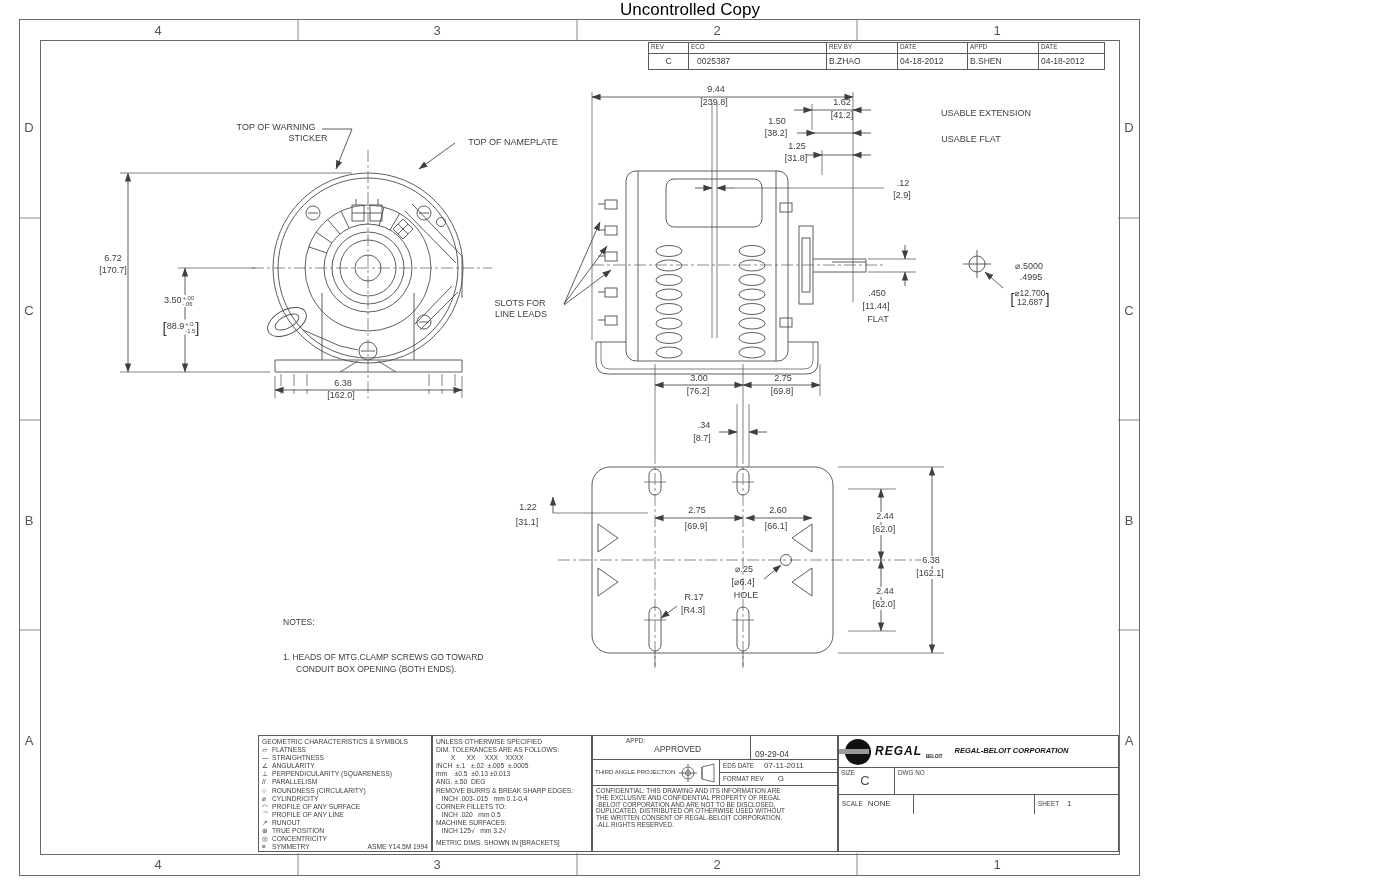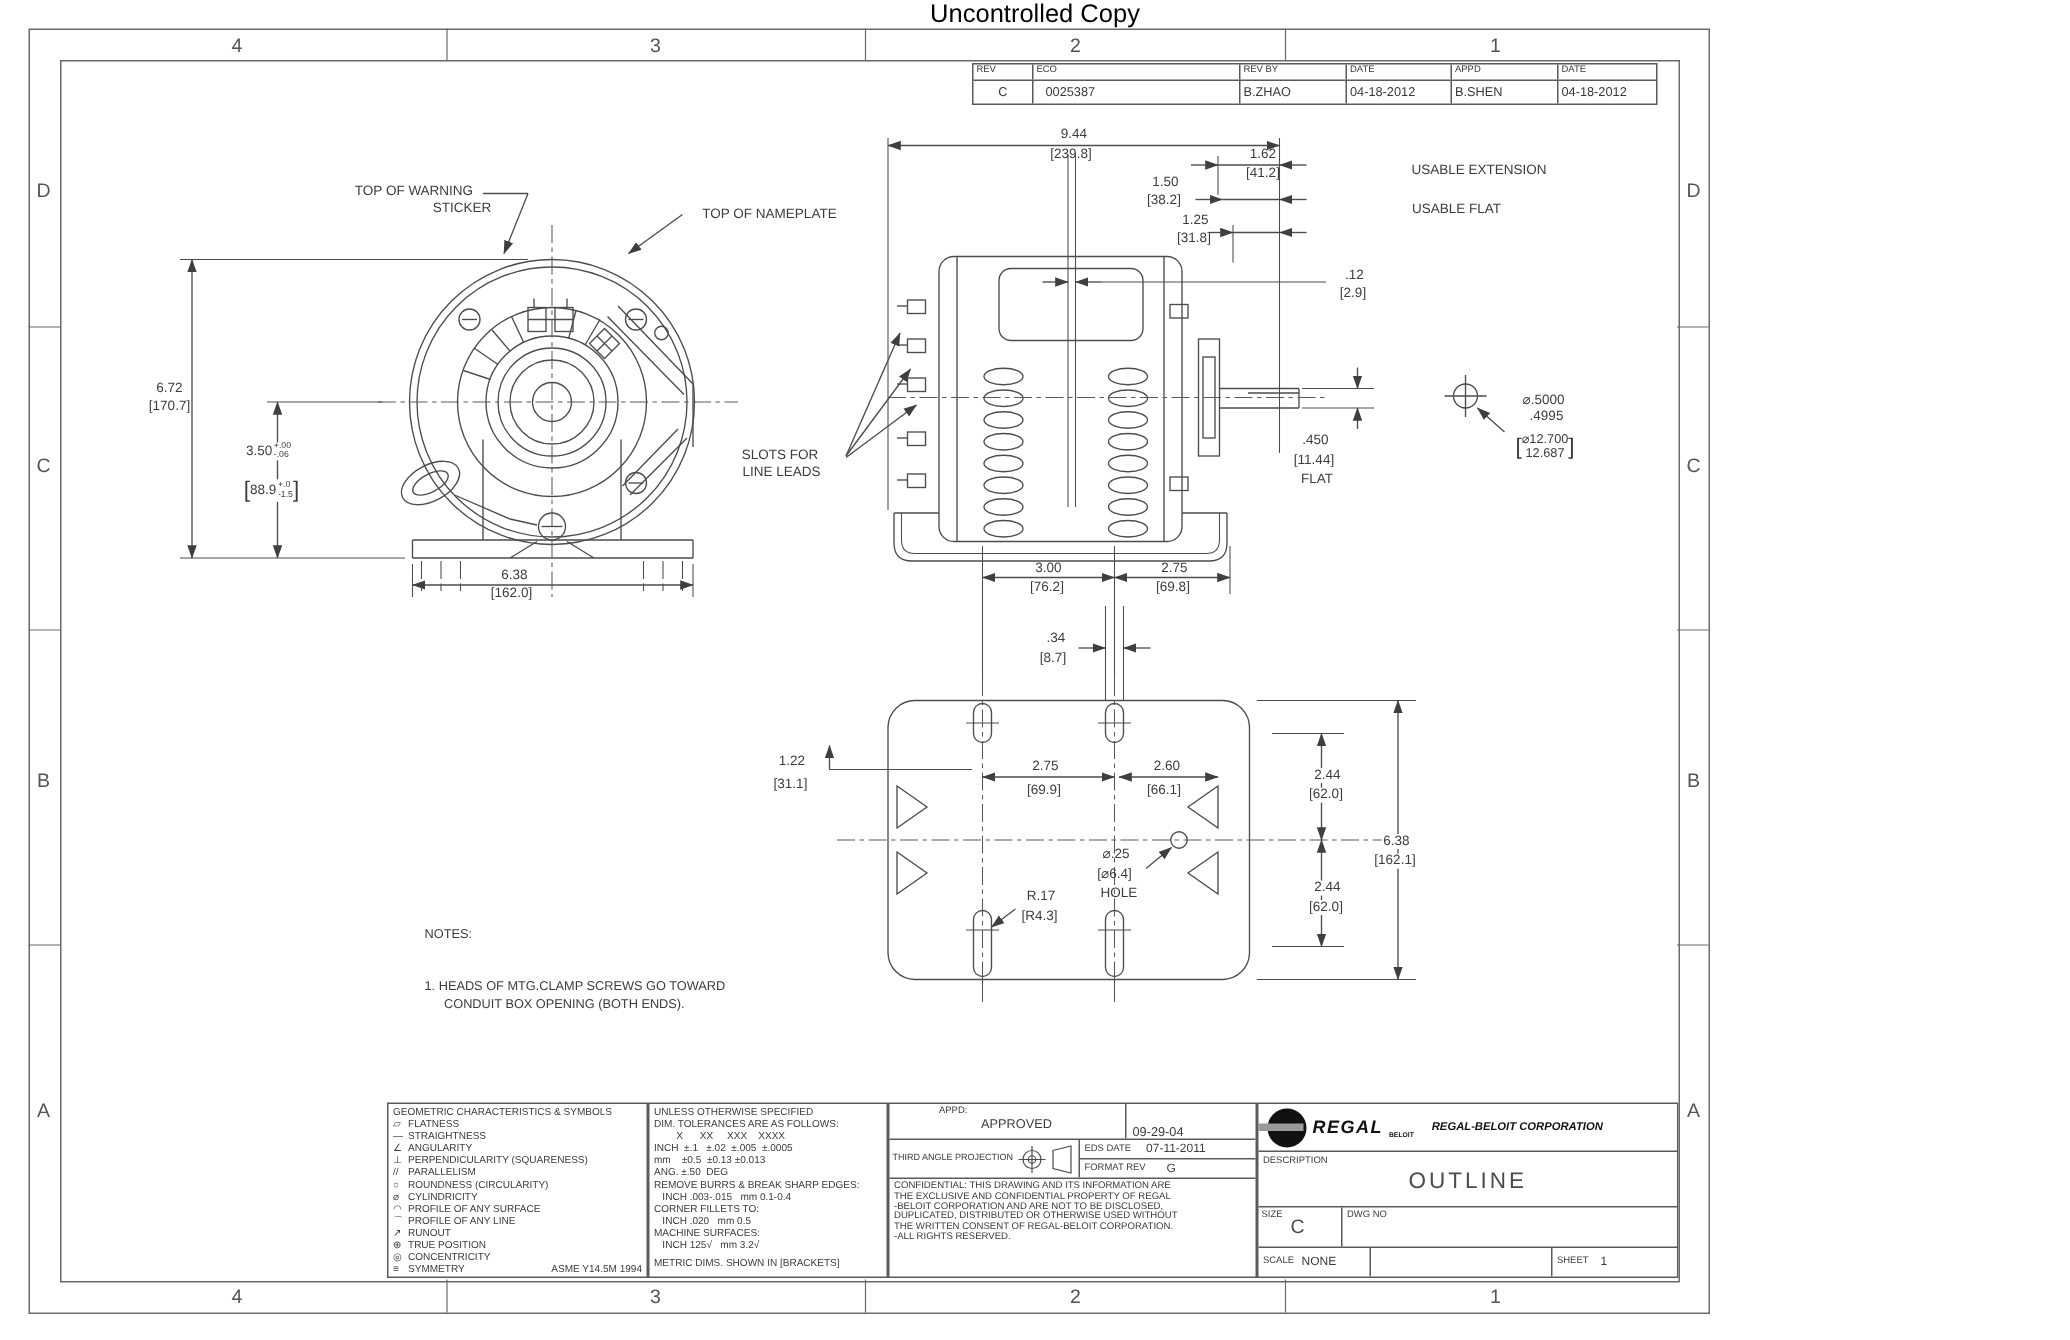--- a/index.html
+++ b/index.html
@@ -397,24 +397,20 @@
   <div class="blk" style="left:838px;width:281px;">
     <div style="height:32px;border-bottom:1px solid #5a5a5a;display:flex;align-items:center;padding:0 6px;gap:4px;box-sizing:border-box;">
       <span style="position:relative;width:26px;height:26px;">
         <span class="abs" style="left:0;top:0;width:26px;height:26px;background:#111;border-radius:50%;"></span>
         <span class="abs" style="left:-6px;top:10px;width:30px;height:5px;background:#9a9a9a;"></span>
       </span>
       <span style="font-size:12px;font-weight:bold;font-style:italic;letter-spacing:1px;color:#111;">REGAL</span>
       <span style="font-size:4.5px;font-weight:bold;color:#111;align-self:flex-end;margin-bottom:6px;">BELOIT</span>
       <span style="font-size:7.5px;font-weight:bold;font-style:italic;color:#111;margin-left:8px;">REGAL-BELOIT CORPORATION</span>
     </div>
-    <div style="height:37px;border-bottom:1px solid #5a5a5a;position:relative;box-sizing:border-box;">
-      <span class="abs cell-label" style="left:3px;top:2px;">DESCRIPTION</span>
-      <span class="abs" style="left:50%;top:55%;transform:translate(-50%,-50%);font-size:15px;letter-spacing:2px;color:#4c4c4c;">OUTLINE</span>
-    </div>
     <div style="height:27px;border-bottom:1px solid #5a5a5a;display:flex;box-sizing:border-box;">
       <div style="width:55px;border-right:1px solid #5a5a5a;position:relative;">
         <span class="abs cell-label" style="left:2px;top:1px;">SIZE</span>
         <span class="abs" style="left:26px;top:13px;transform:translate(-50%,-50%);font-size:13px;color:#4c4c4c;">C</span>
       </div>
       <div style="flex:1;padding:1px 3px;">
         <span class="cell-label">DWG NO</span>
       </div>
     </div>
     <div style="height:19px;display:flex;box-sizing:border-box;">

